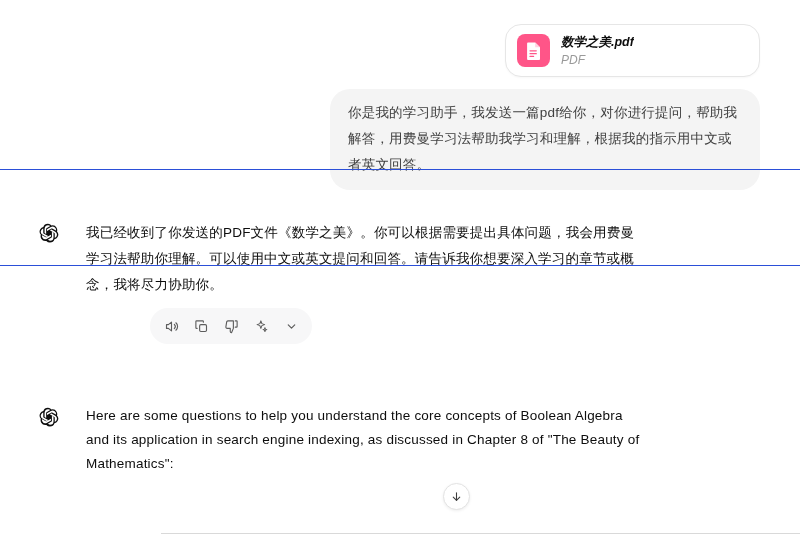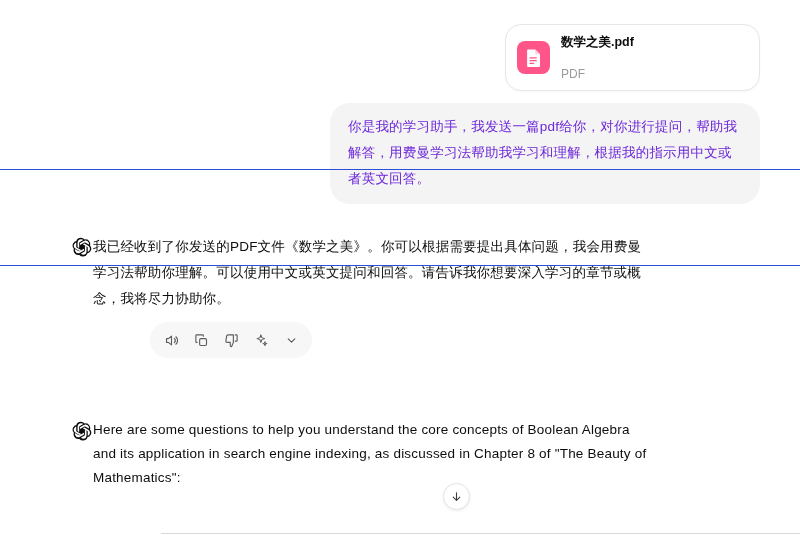--- a/index.html
+++ b/index.html
@@ -27,40 +27,41 @@
 
   
   .row-user {
     display: flex;
     justify-content: flex-end;
     padding: 0 40px 0 40px;
   }
   .bubble-user {
     background: #f4f4f4;
     border-radius: 20px;
-    color: #6d28d9;
+    color: #404040;
     font-size: 13.5px;
     line-height: 26px;
     padding: 11px 18px 12px 18px;
     max-width: 430px;
     text-align: left;
     letter-spacing: .2px;
   }
 
   
   .file-card {
     background: #ffffff;
     border: 1px solid #e6e6e6;
     border-radius: 16px;
     padding: 9px 18px 9px 11px;
     display: flex;
     align-items: center;
     gap: 11px;
     width: 255px;
     box-shadow: 0 1px 2px rgba(0,0,0,0.03);
+    font-style: italic;
   }
   .file-icon {
     width: 33px; height: 33px;
     border-radius: 8px;
     background: #ff5588;
     display: flex; align-items: center; justify-content: center;
     flex: 0 0 auto;
   }
   .file-icon svg { display: block; }
   .file-meta { display: flex; flex-direction: column; justify-content: center; min-width: 0; }
@@ -68,29 +69,28 @@
     font-size: 12.5px;
     font-weight: bold;
     color: #0d0d0d;
     white-space: nowrap;
     overflow: hidden;
     text-overflow: ellipsis;
   }
   .file-type {
     font-size: 12px;
     color: #9a9a9a;
-    margin-top: 16px;
+    margin-top: 2px;
   }
 
   
   .row-assistant {
     display: flex;
     padding: 0 40px 0 38px;
-    gap: 0;
-    margin-left: 33px;
+    gap: 26px;
   }
   .avatar {
     width: 22px; height: 22px;
     flex: 0 0 auto;
     margin-top: 2px;
     display: flex; align-items: center; justify-content: center;
   }
   .assistant-body {
     font-size: 13.5px;
     line-height: 26px;

